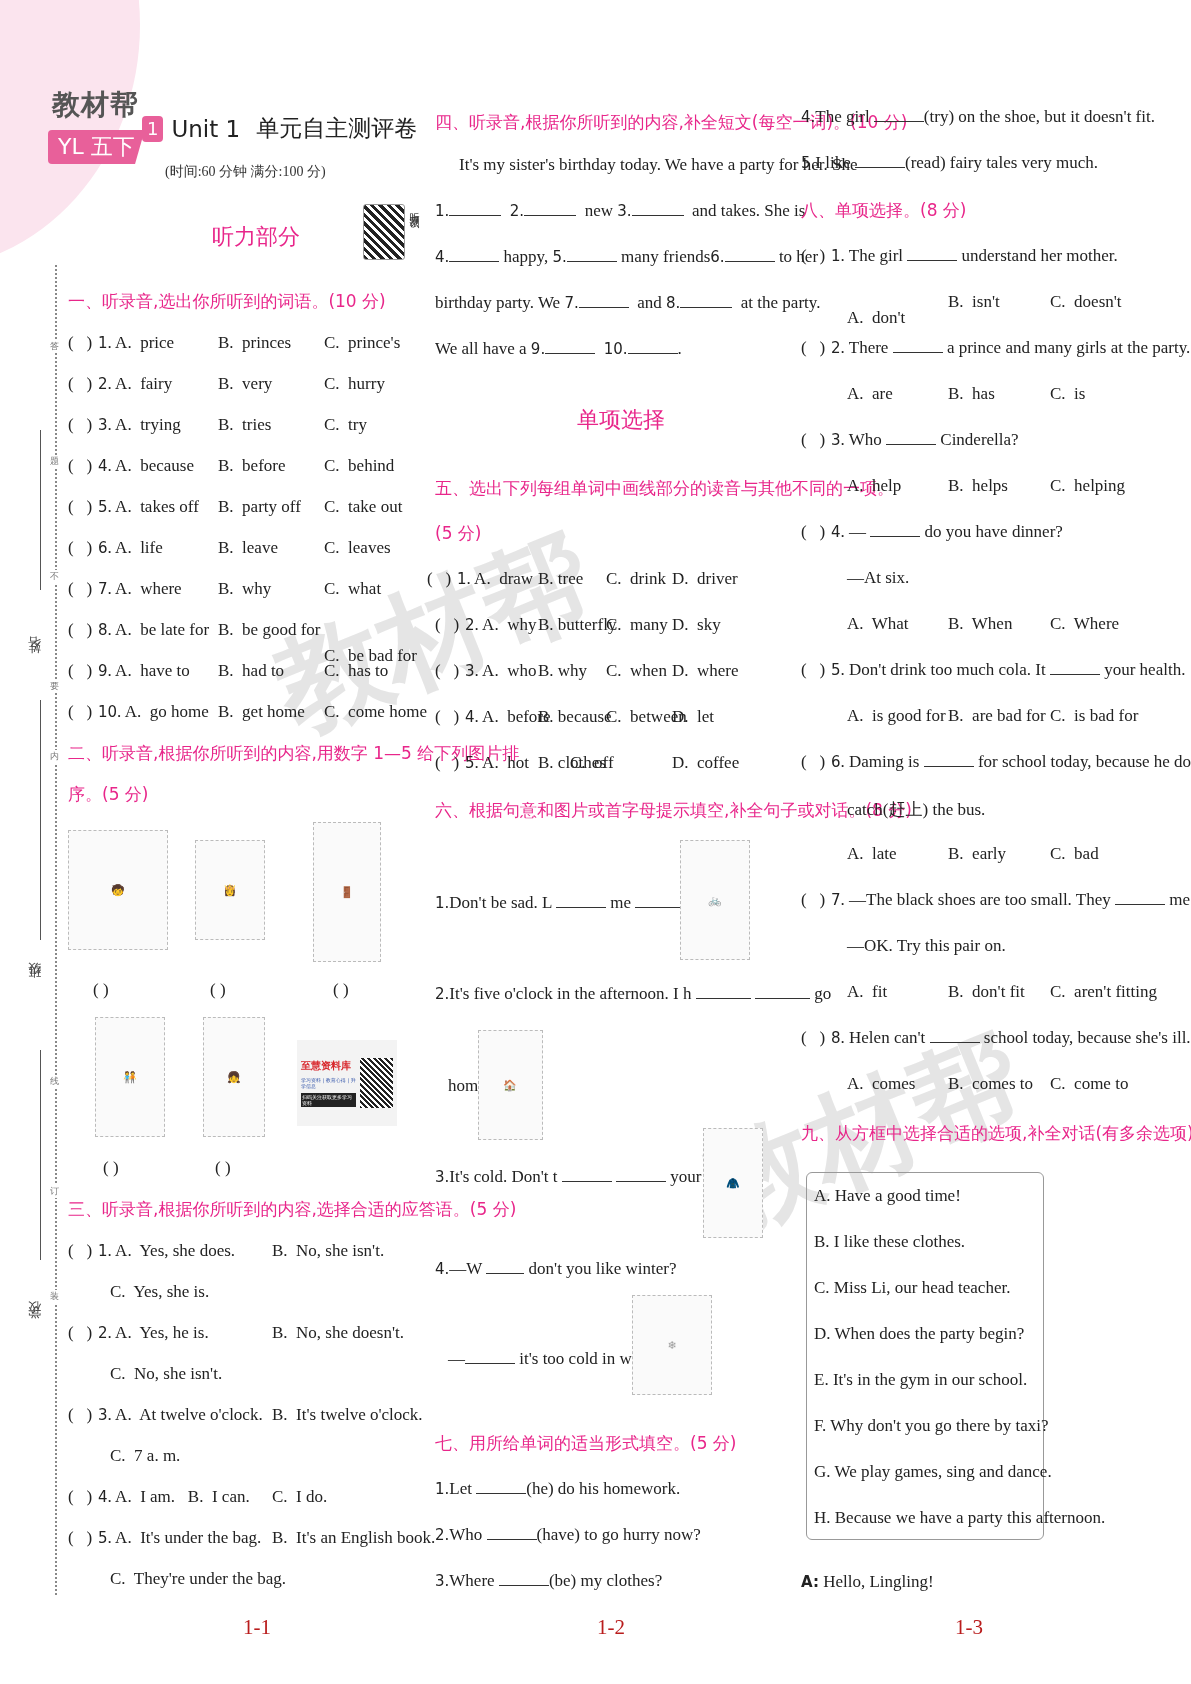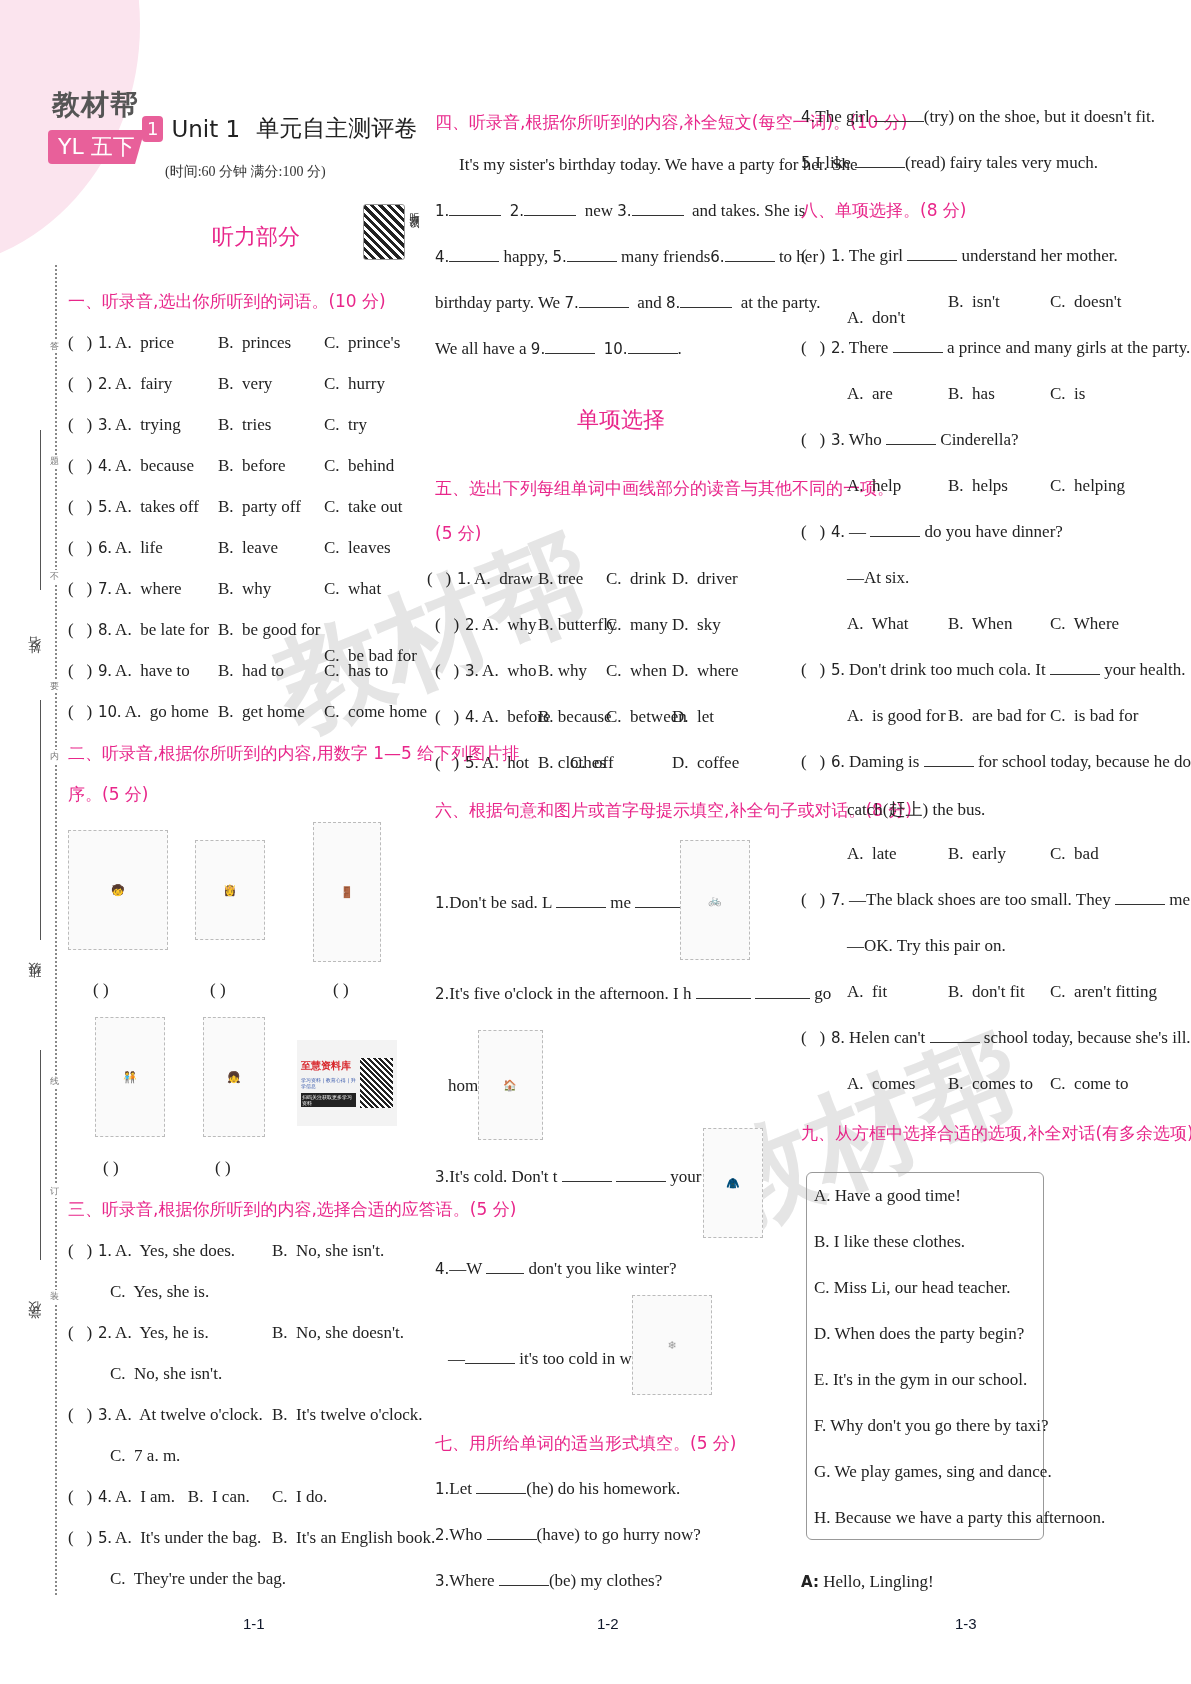--- a/index.html
+++ b/index.html
@@ -21,21 +21,21 @@
   .b{display:inline-block;border-bottom:1px solid #333;height:14px;vertical-align:baseline}
   .num{font-family:"DejaVu Sans",sans-serif;font-size:15px}
   .paren{display:inline-block;width:30px}
   .imgbox{position:absolute;border:1px dashed #bbb;background:#fafafa;display:flex;align-items:center;justify-content:center;color:#999;font-size:11px;font-family:"DejaVu Sans",sans-serif}
   .box9{position:absolute;left:806px;top:1172px;width:238px;height:368px;border:1.5px solid #999;border-radius:6px}
   .watermark{position:absolute;font-family:"DejaVu Sans",sans-serif;font-weight:bold;font-size:110px;color:rgba(180,180,180,0.35);transform:rotate(-22deg);z-index:0;white-space:nowrap;pointer-events:none}
   .margin-dots{position:absolute;left:55px;top:265px;height:1330px;border-left:2px dotted #888}
   .margin-label{position:absolute;writing-mode:vertical-rl;transform:rotate(180deg);font-size:13px;color:#444;font-family:"DejaVu Serif",serif}
   .margin-line{position:absolute;left:40px;border-left:1px solid #555}
   .margin-dot-char{position:absolute;left:50px;font-size:9px;color:#777;background:#fff;font-family:"DejaVu Sans",sans-serif}
-  .pageno{position:absolute;top:1615px;font-family:Liberation Sans, sans-serif;font-size:15px;color:#0f172a}
+  .pageno{position:absolute;top:1615px;font-family:Liberation Serif, serif;font-size:21px;color:#b91c1c}
   .adbox{position:absolute;left:297px;top:1040px;width:100px;height:86px;background:#f3f3f3;display:flex;align-items:center;padding:4px;gap:4px}
   .ad-text{display:flex;flex-direction:column;gap:4px;width:56px}
   .ad-title{color:#d8262b;font-family:"DejaVu Sans",sans-serif;font-size:10px;font-weight:bold}
   .ad-sub{color:#3355aa;font-family:"DejaVu Sans",sans-serif;font-size:5px}
   .ad-btn{background:#222;color:#fff;font-family:"DejaVu Sans",sans-serif;font-size:5px;padding:1px}
   .ad-qr{width:34px;height:50px;background:repeating-linear-gradient(45deg,#222 0 2px,#fff 2px 4px)}
 </style>
 </head>
 <body>
 

